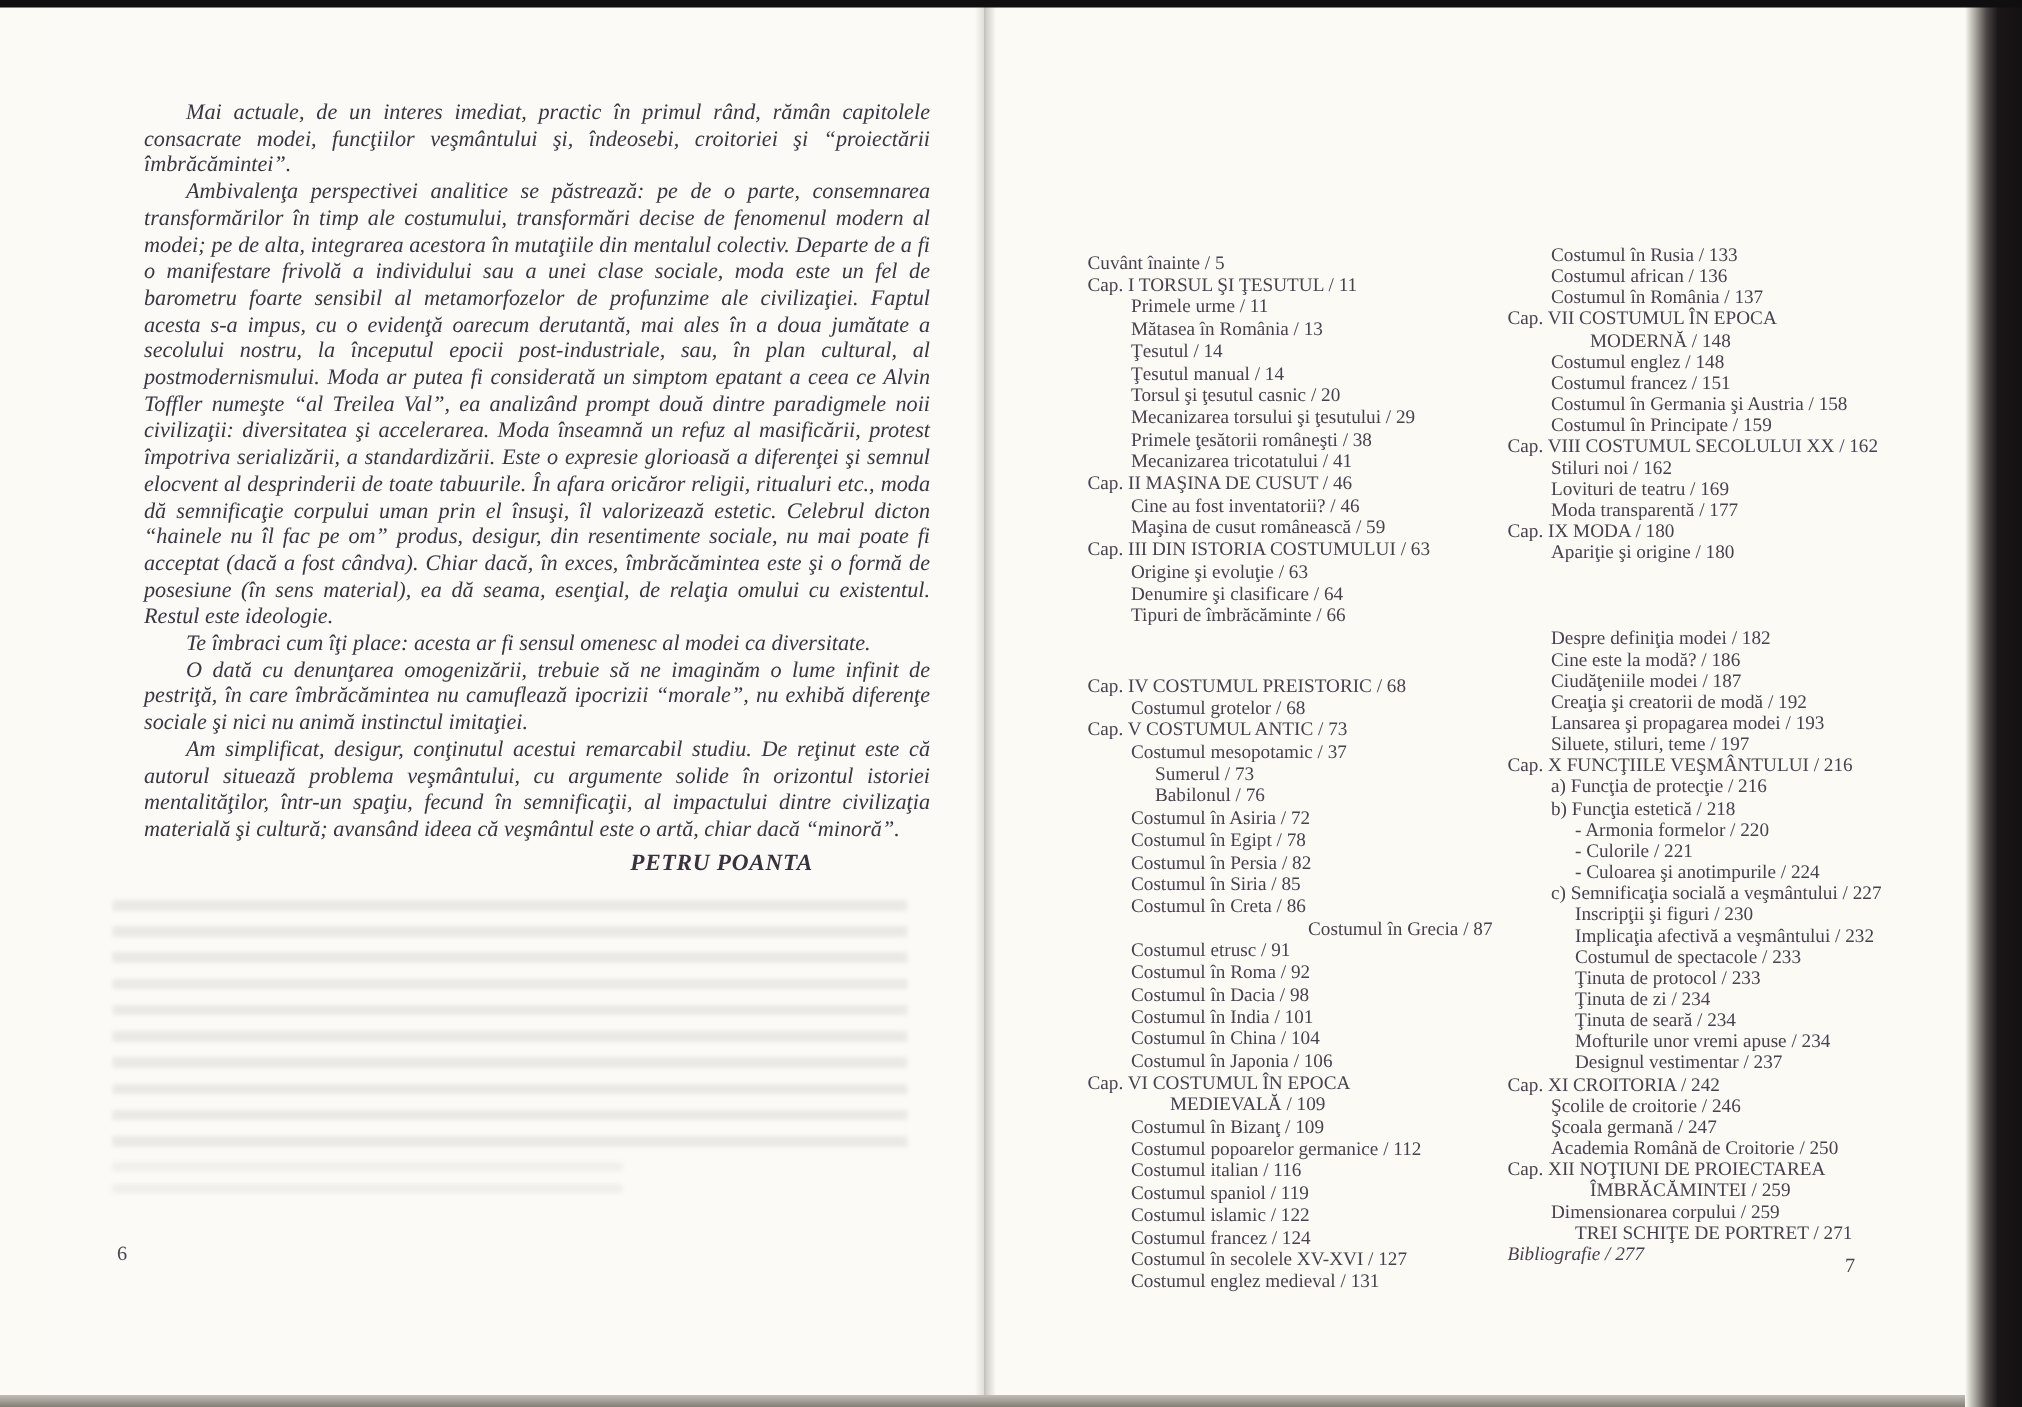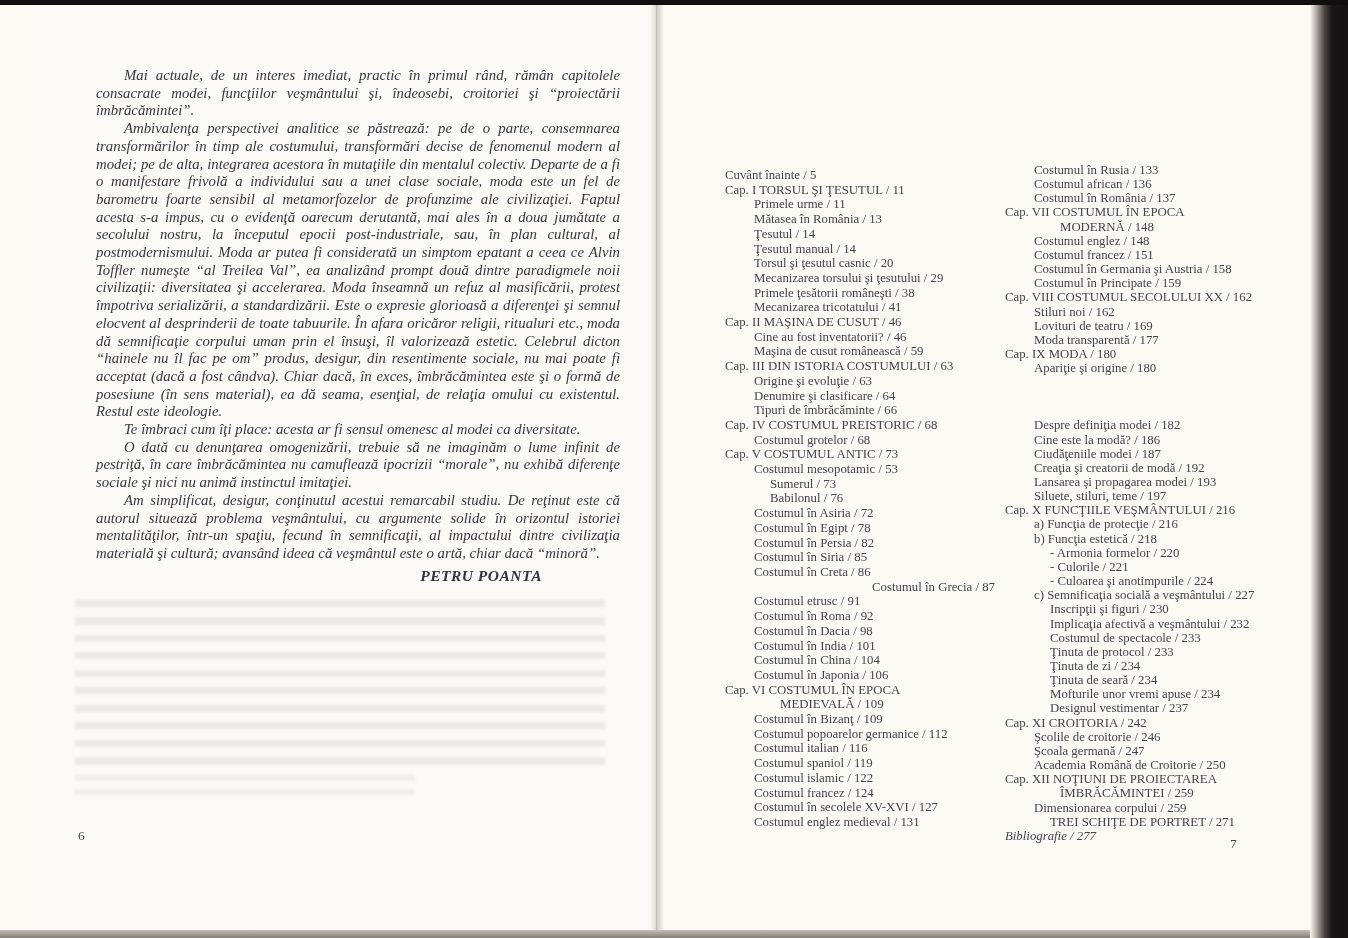--- a/index.html
+++ b/index.html
@@ -92,24 +92,24 @@
         <div class="toc-line" style="padding-left: 29px;">Mecanizarea torsului şi ţesutului / 29</div>
         <div class="toc-line" style="padding-left: 29px;">Primele ţesătorii româneşti / 38</div>
         <div class="toc-line" style="padding-left: 29px;">Mecanizarea tricotatului / 41</div>
         <div class="toc-line" style="padding-left: 0px;">Cap. II MAŞINA DE CUSUT / 46</div>
         <div class="toc-line" style="padding-left: 29px;">Cine au fost inventatorii? / 46</div>
         <div class="toc-line" style="padding-left: 29px;">Maşina de cusut românească / 59</div>
         <div class="toc-line" style="padding-left: 0px;">Cap. III  DIN ISTORIA COSTUMULUI / 63</div>
         <div class="toc-line" style="padding-left: 29px;">Origine şi evoluţie / 63</div>
         <div class="toc-line" style="padding-left: 29px;">Denumire şi clasificare / 64</div>
         <div class="toc-line" style="padding-left: 29px;">Tipuri de îmbrăcăminte / 66</div>
-        <div class="toc-line" style="padding-left: 0px;">Cap. IV COSTUMUL PREISTORIC / 68</div>
+        <div class="toc-line" style="padding-left: 0px; margin-top: 32px;">Cap. IV COSTUMUL PREISTORIC / 68</div>
         <div class="toc-line" style="padding-left: 29px;">Costumul grotelor / 68</div>
         <div class="toc-line" style="padding-left: 0px;">Cap. V COSTUMUL ANTIC / 73</div>
-        <div class="toc-line" style="padding-left: 29px;">Costumul mesopotamic / 53</div>
+        <div class="toc-line" style="padding-left: 29px;">Costumul mesopotamic / 37</div>
         <div class="toc-line" style="padding-left: 45px;">Sumerul / 73</div>
         <div class="toc-line" style="padding-left: 45px;">Babilonul / 76</div>
         <div class="toc-line" style="padding-left: 29px;">Costumul în Asiria / 72</div>
         <div class="toc-line" style="padding-left: 29px;">Costumul în Egipt / 78</div>
         <div class="toc-line" style="padding-left: 29px;">Costumul în Persia / 82</div>
         <div class="toc-line" style="padding-left: 29px;">Costumul în Siria / 85</div>
         <div class="toc-line" style="padding-left: 29px;">Costumul în Creta / 86</div>
         <div class="toc-line" style="padding-left: 29px; text-align: right;">Costumul în Grecia / 87</div>
         <div class="toc-line" style="padding-left: 29px;">Costumul etrusc / 91</div>
         <div class="toc-line" style="padding-left: 29px;">Costumul în Roma / 92</div>

